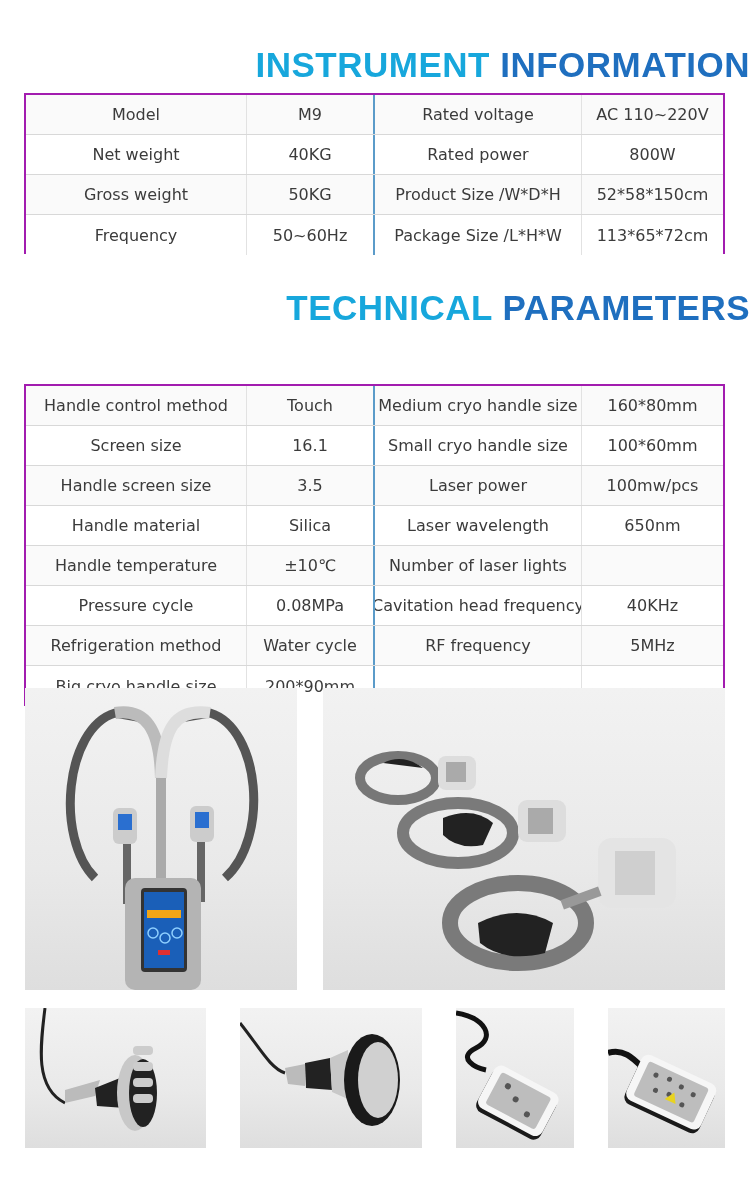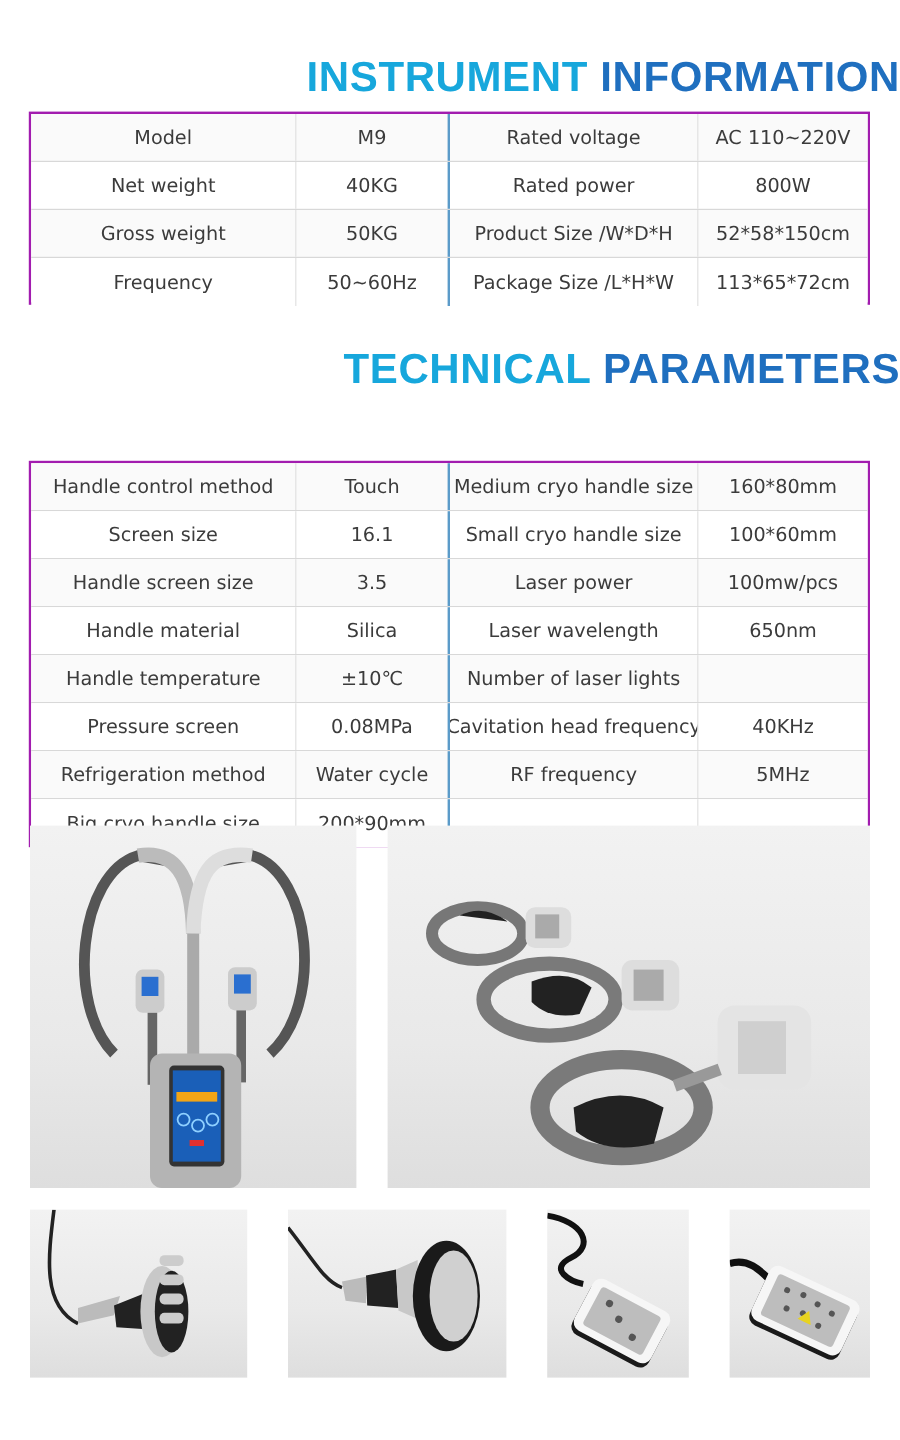--- a/index.html
+++ b/index.html
@@ -101,21 +101,21 @@
     <div class="cell c2">Silica</div>
     <div class="cell c3">Laser wavelength</div>
     <div class="cell c4">650nm</div>
   </div>
   <div class="row">
     <div class="cell c1">Handle temperature</div>
     <div class="cell c2">±10℃</div>
     <div class="cell c3">Number of laser lights</div>
   </div>
   <div class="row">
-    <div class="cell c1">Pressure screen</div>
+    <div class="cell c1">Pressure cycle</div>
     <div class="cell c2">0.08MPa</div>
     <div class="cell c3">Cavitation head frequency</div>
     <div class="cell c4">40KHz</div>
   </div>
   <div class="row">
     <div class="cell c1">Refrigeration method</div>
     <div class="cell c2">Water cycle</div>
     <div class="cell c3">RF frequency</div>
     <div class="cell c4">5MHz</div>
   </div>

